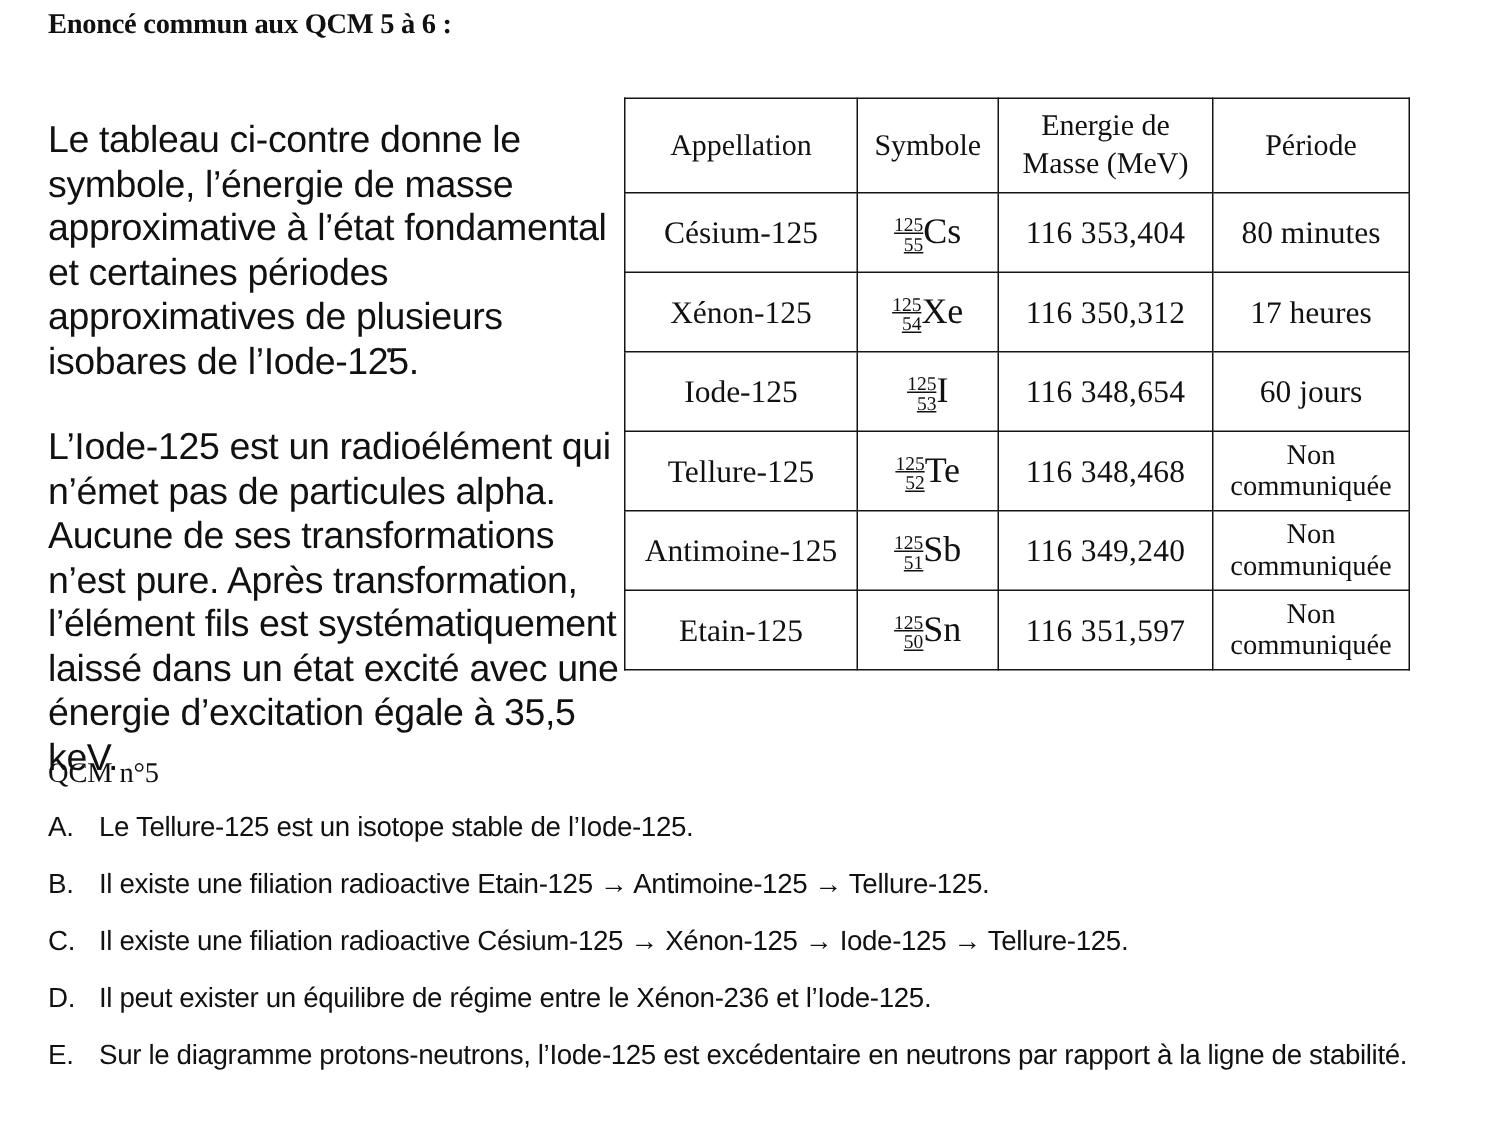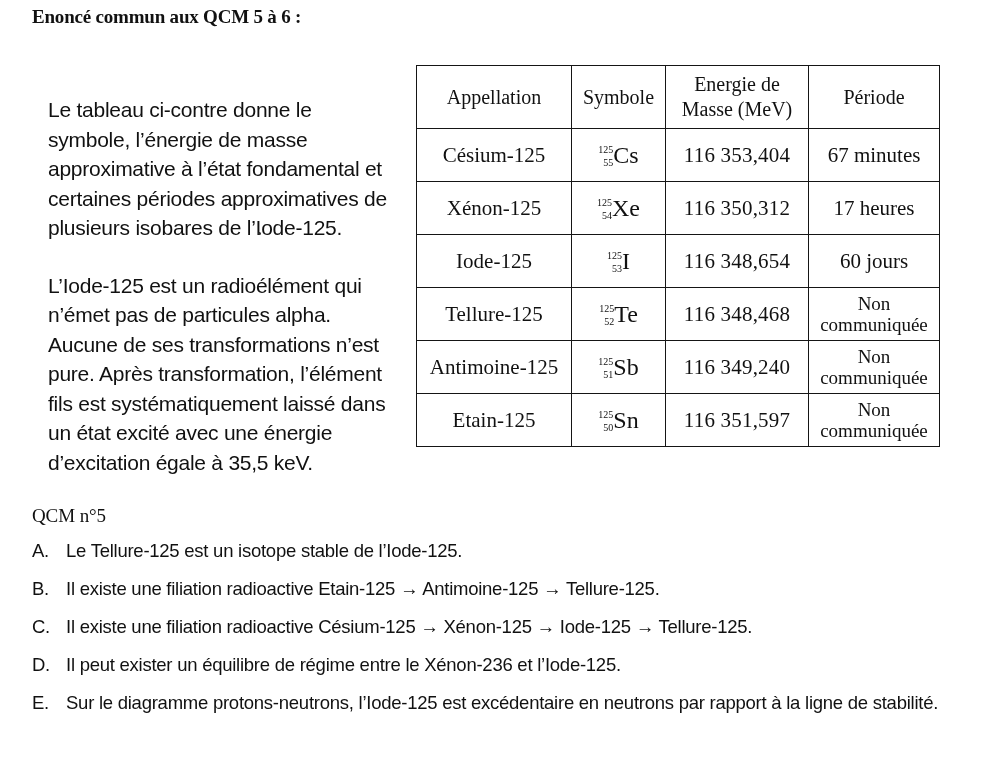--- a/index.html
+++ b/index.html
@@ -33,24 +33,24 @@
 
   
   .intro-col {
     position: absolute;
     left: 32px;
     top: 79px;
     width: 382px;
   }
   .intro-par {
     font-family: "Liberation Sans", sans-serif;
-    font-size: 21px;
+    font-size: 25px;
     line-height: 29.5px;
     letter-spacing: -0.25px;
-    margin: 16px;
+    margin: 0;
   }
   .intro-par + .intro-par {
     margin-top: 28px;
   }
   .scan-dot {
     position: absolute;
     left: 258px;
     top: 232px;
     width: 3px;
     height: 3px;
@@ -106,25 +106,26 @@
   td.cell-periode.two-line {
     font-size: 19px;
     line-height: 21px;
   }
 
   
   .nuclide {
     display: inline-block;
     vertical-align: middle;
     text-align: right;
-    font-size: 10px;
+    font-size: 13px;
     line-height: 13px;
     position: relative;
     top: 1px;
     margin-right: 0px;
+    text-decoration: underline;
   }
   .nuclide .a-num { display: block; }
   .nuclide .z-num { display: block; }
   .el-sym {
     display: inline-block;
     vertical-align: middle;
     font-size: 24px;
   }
 
   
@@ -194,21 +195,21 @@
           <span>Masse (MeV)</span>
         </th>
         <th>Période</th>
       </tr>
     </thead>
     <tbody>
         <tr>
           <td class="cell-appel">Césium-125</td>
           <td class="cell-symbole"><span class="nuclide"><span class="a-num">125</span><span class="z-num">55</span></span><span class="el-sym">Cs</span></td>
           <td class="cell-energie">116 353,404</td>
-          <td class="cell-periode"><span>67 minutes</span></td>
+          <td class="cell-periode"><span>80 minutes</span></td>
         </tr>
         <tr>
           <td class="cell-appel">Xénon-125</td>
           <td class="cell-symbole"><span class="nuclide"><span class="a-num">125</span><span class="z-num">54</span></span><span class="el-sym">Xe</span></td>
           <td class="cell-energie">116 350,312</td>
           <td class="cell-periode"><span>17 heures</span></td>
         </tr>
         <tr>
           <td class="cell-appel">Iode-125</td>
           <td class="cell-symbole"><span class="nuclide"><span class="a-num">125</span><span class="z-num">53</span></span><span class="el-sym">I</span></td>

